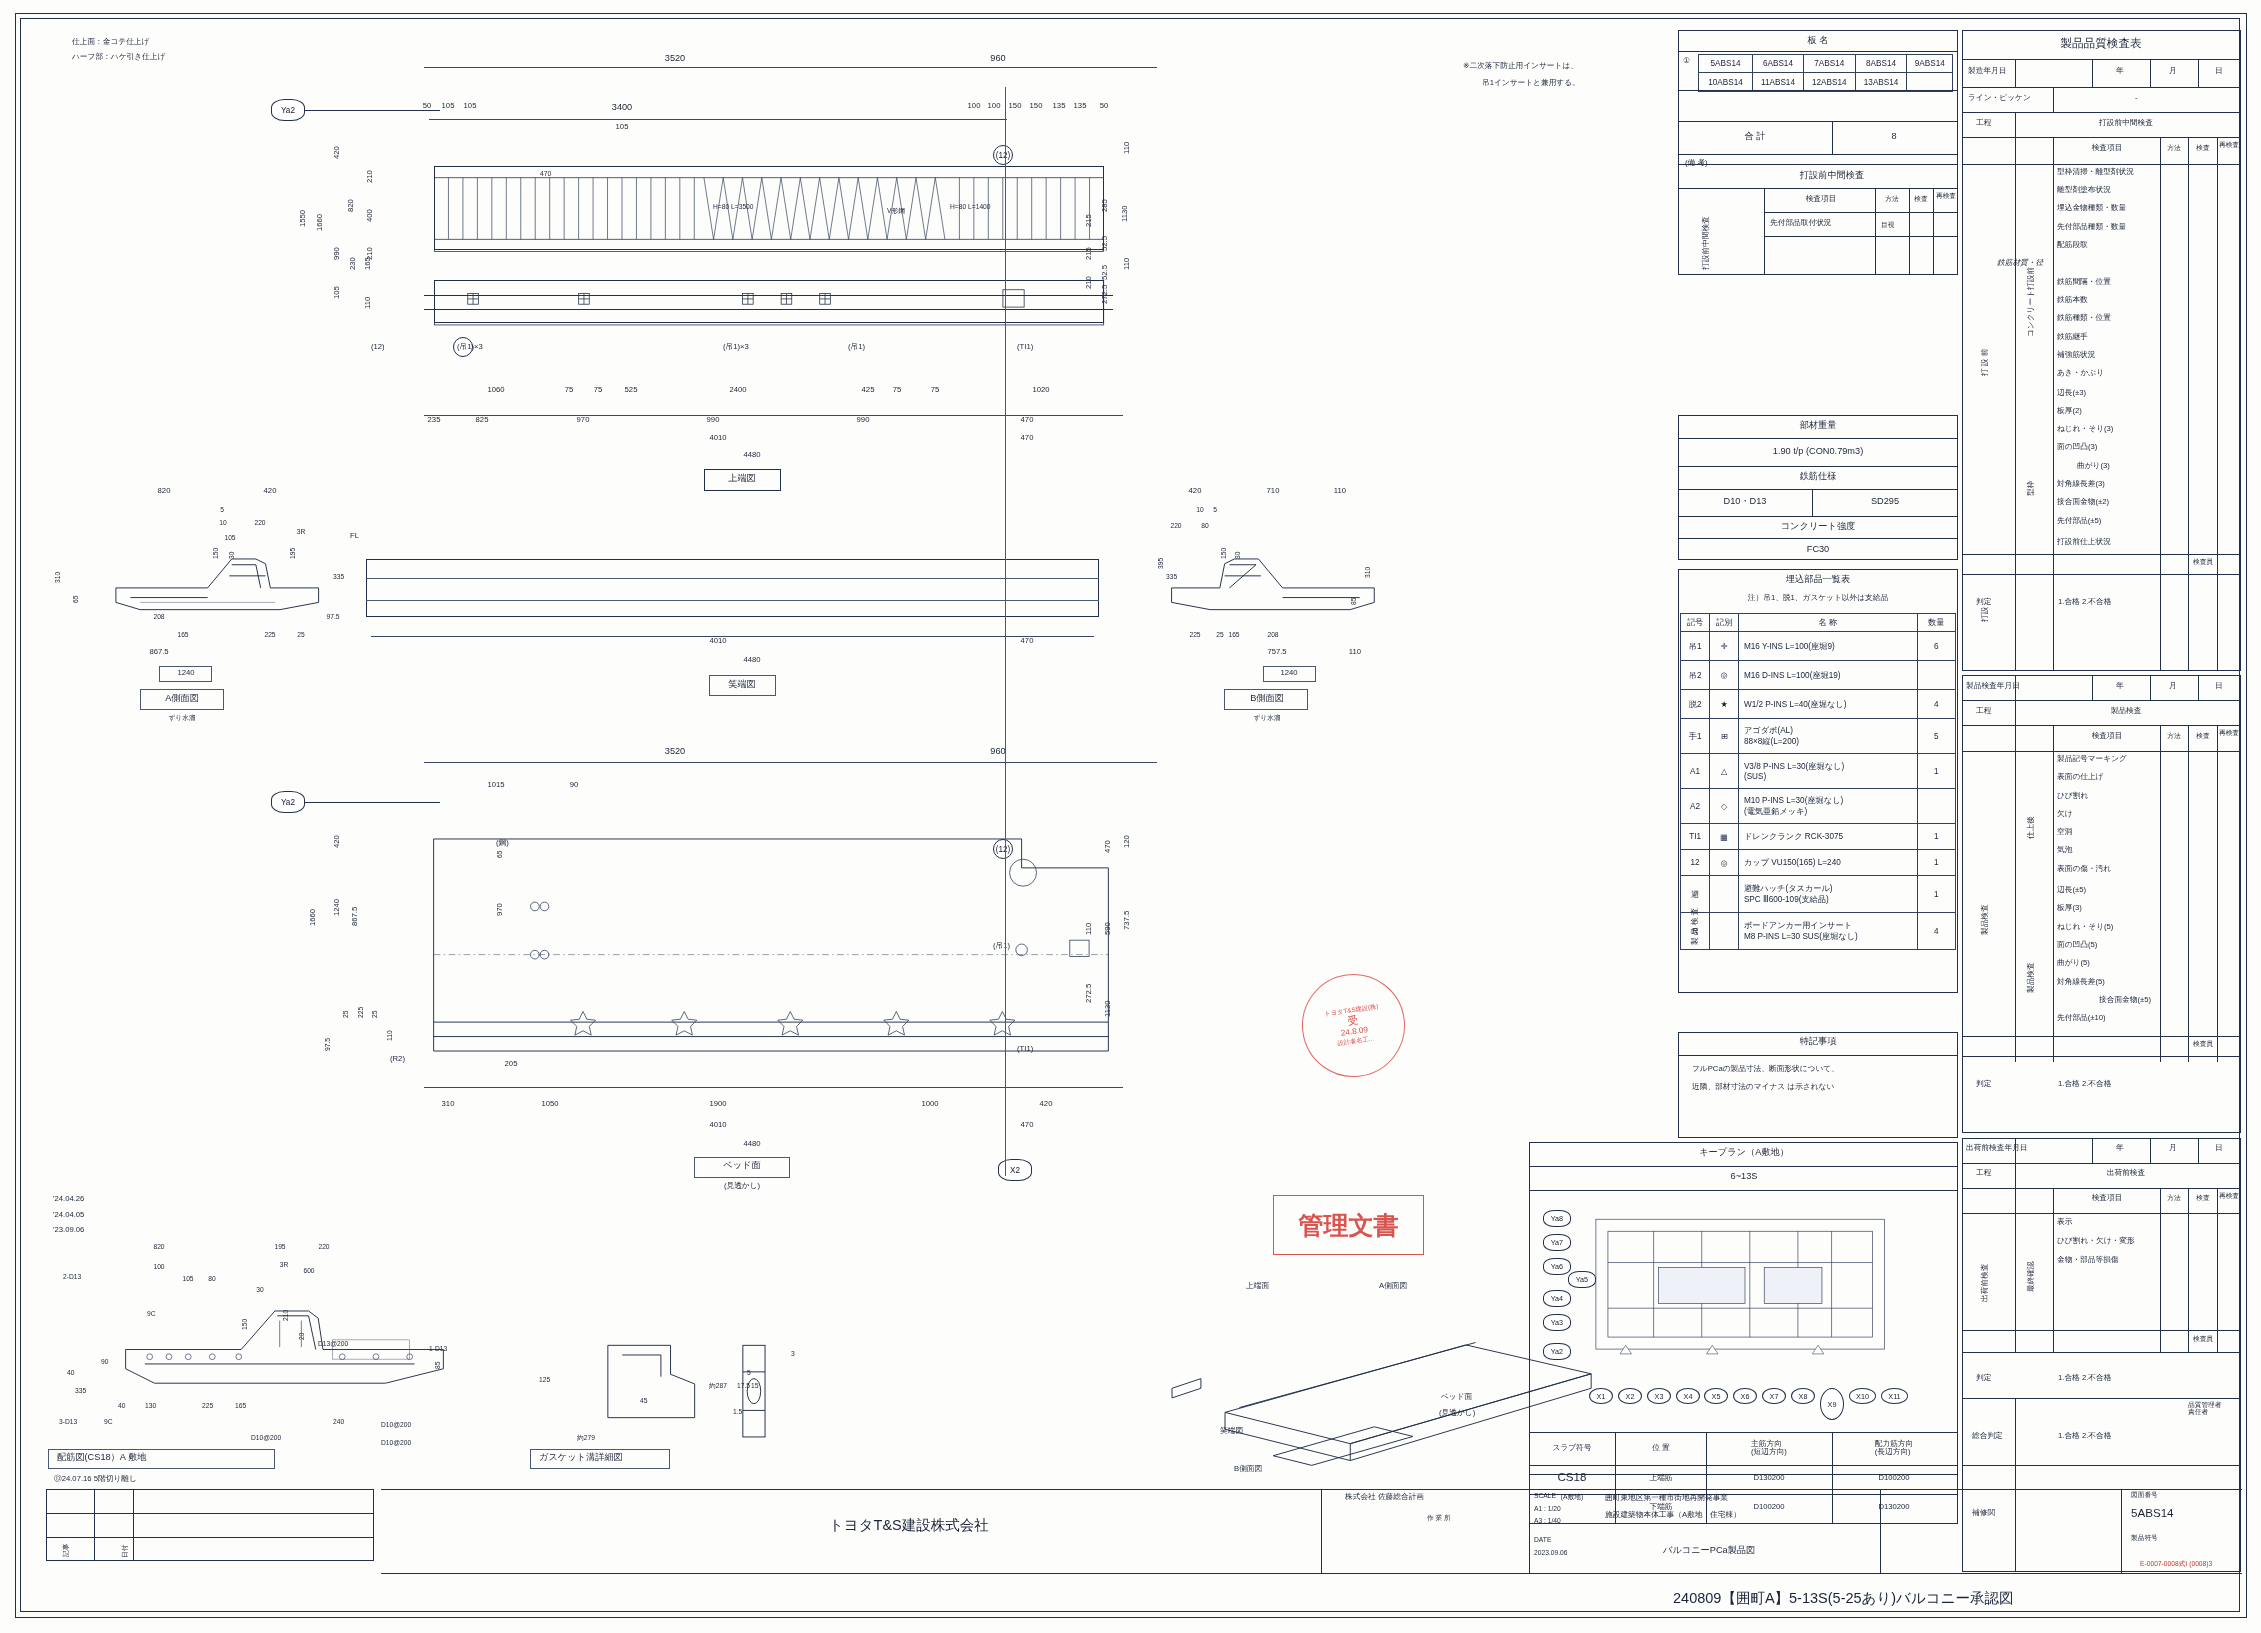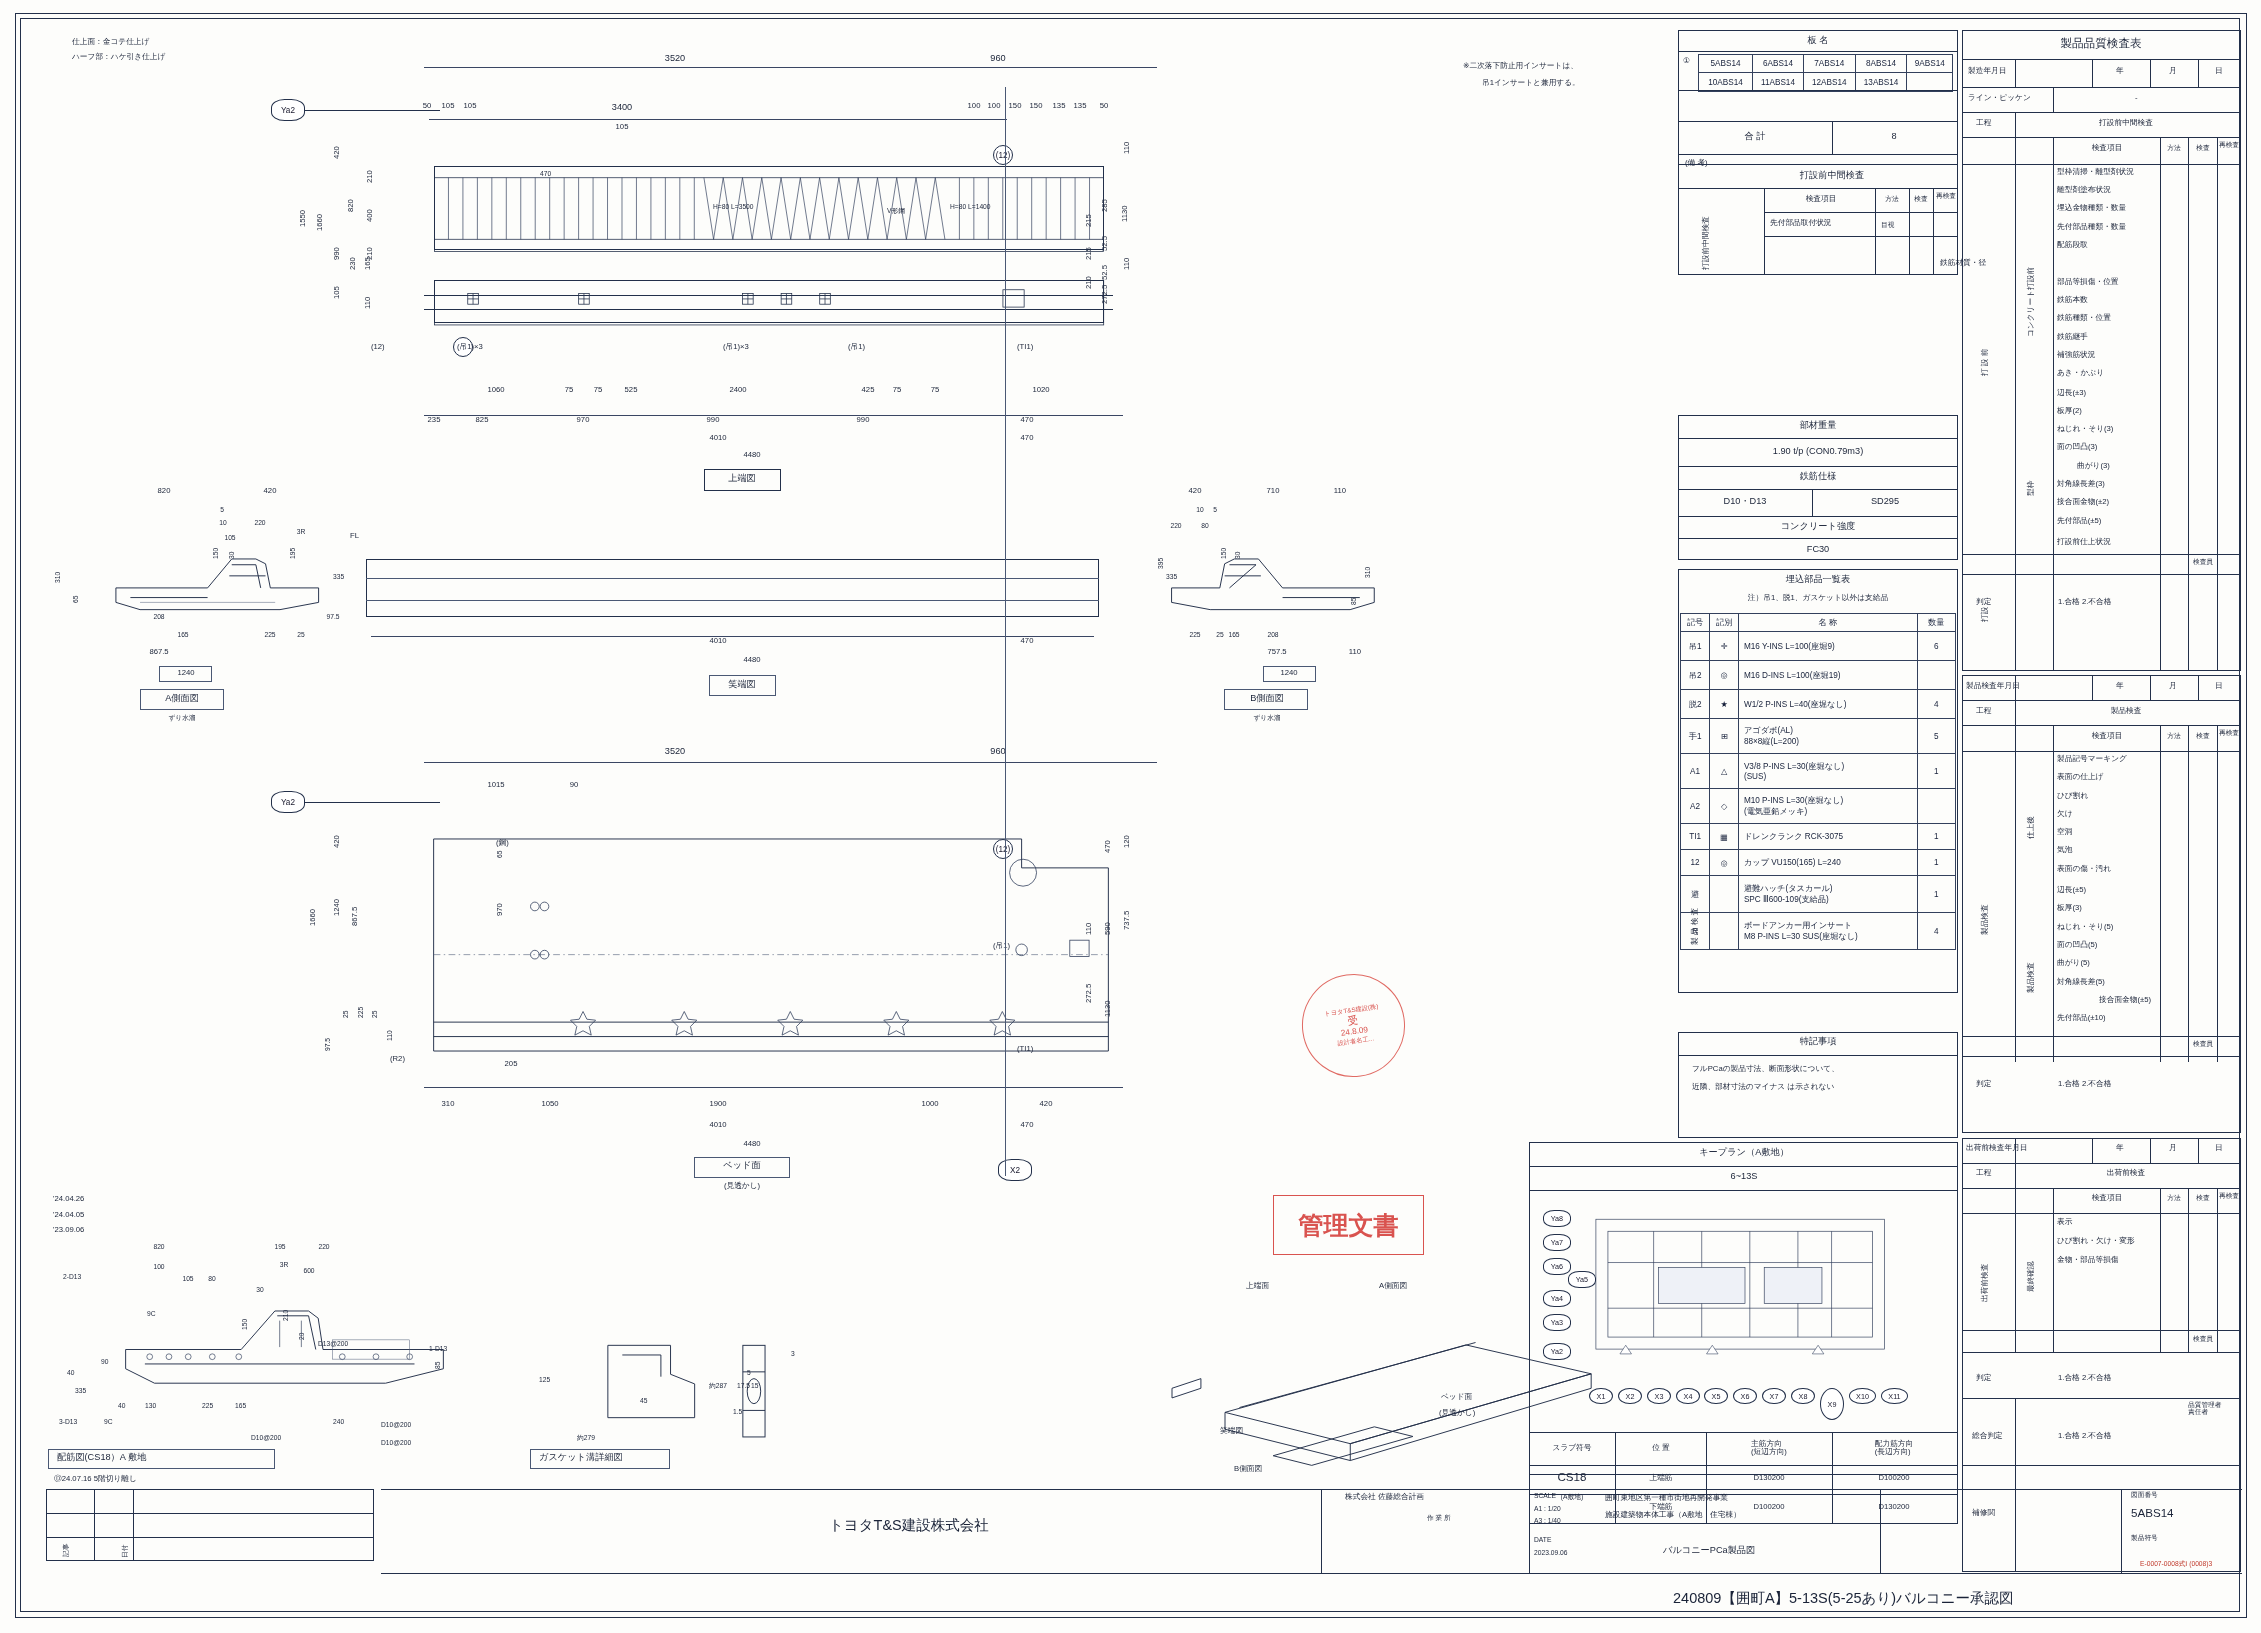--- a/index.html
+++ b/index.html
@@ -715,22 +715,22 @@
   <div class="t rot sm" style="left:2027px;top:337px;">コンクリート打設前</div>
   <div class="t rot sm" style="left:2027px;top:496px;">型枠</div>
   <div class="t rot sm" style="left:1981px;top:622px;">打設</div>
 
   <div>
     <div class="t sm" style="left:2057px;top:168px;">型枠清掃・離型剤状況</div>
     <div class="t sm" style="left:2057px;top:186px;">離型剤塗布状況</div>
     <div class="t sm" style="left:2057px;top:204px;">埋込金物種類・数量</div>
     <div class="t sm" style="left:2057px;top:223px;">先付部品種類・数量</div>
     <div class="t sm" style="left:2057px;top:241px;">配筋段取</div>
-    <div class="t sm" style="left:1940px;top:259px;">鉄筋材質・径</div>
-    <div class="t sm" style="left:2057px;top:278px;">部品等損傷・位置</div>
+    <div class="t sm" style="left:1997px;top:259px;font-style:italic;">鉄筋材質・径</div>
+    <div class="t sm" style="left:2057px;top:278px;">鉄筋間隔・位置</div>
     <div class="t sm" style="left:2057px;top:296px;">鉄筋本数</div>
     <div class="t sm" style="left:2057px;top:314px;">鉄筋種類・位置</div>
     <div class="t sm" style="left:2057px;top:333px;">鉄筋継手</div>
     <div class="t sm" style="left:2057px;top:351px;">補強筋状況</div>
     <div class="t sm" style="left:2057px;top:369px;">あき・かぶり</div>
 
     <div class="t sm" style="left:2057px;top:389px;">辺長(±3)</div>
     <div class="t sm" style="left:2057px;top:407px;">板厚(2)</div>
     <div class="t sm" style="left:2057px;top:425px;">ねじれ・そり(3)</div>
     <div class="t sm" style="left:2057px;top:443px;">面の凹凸(3)</div>

